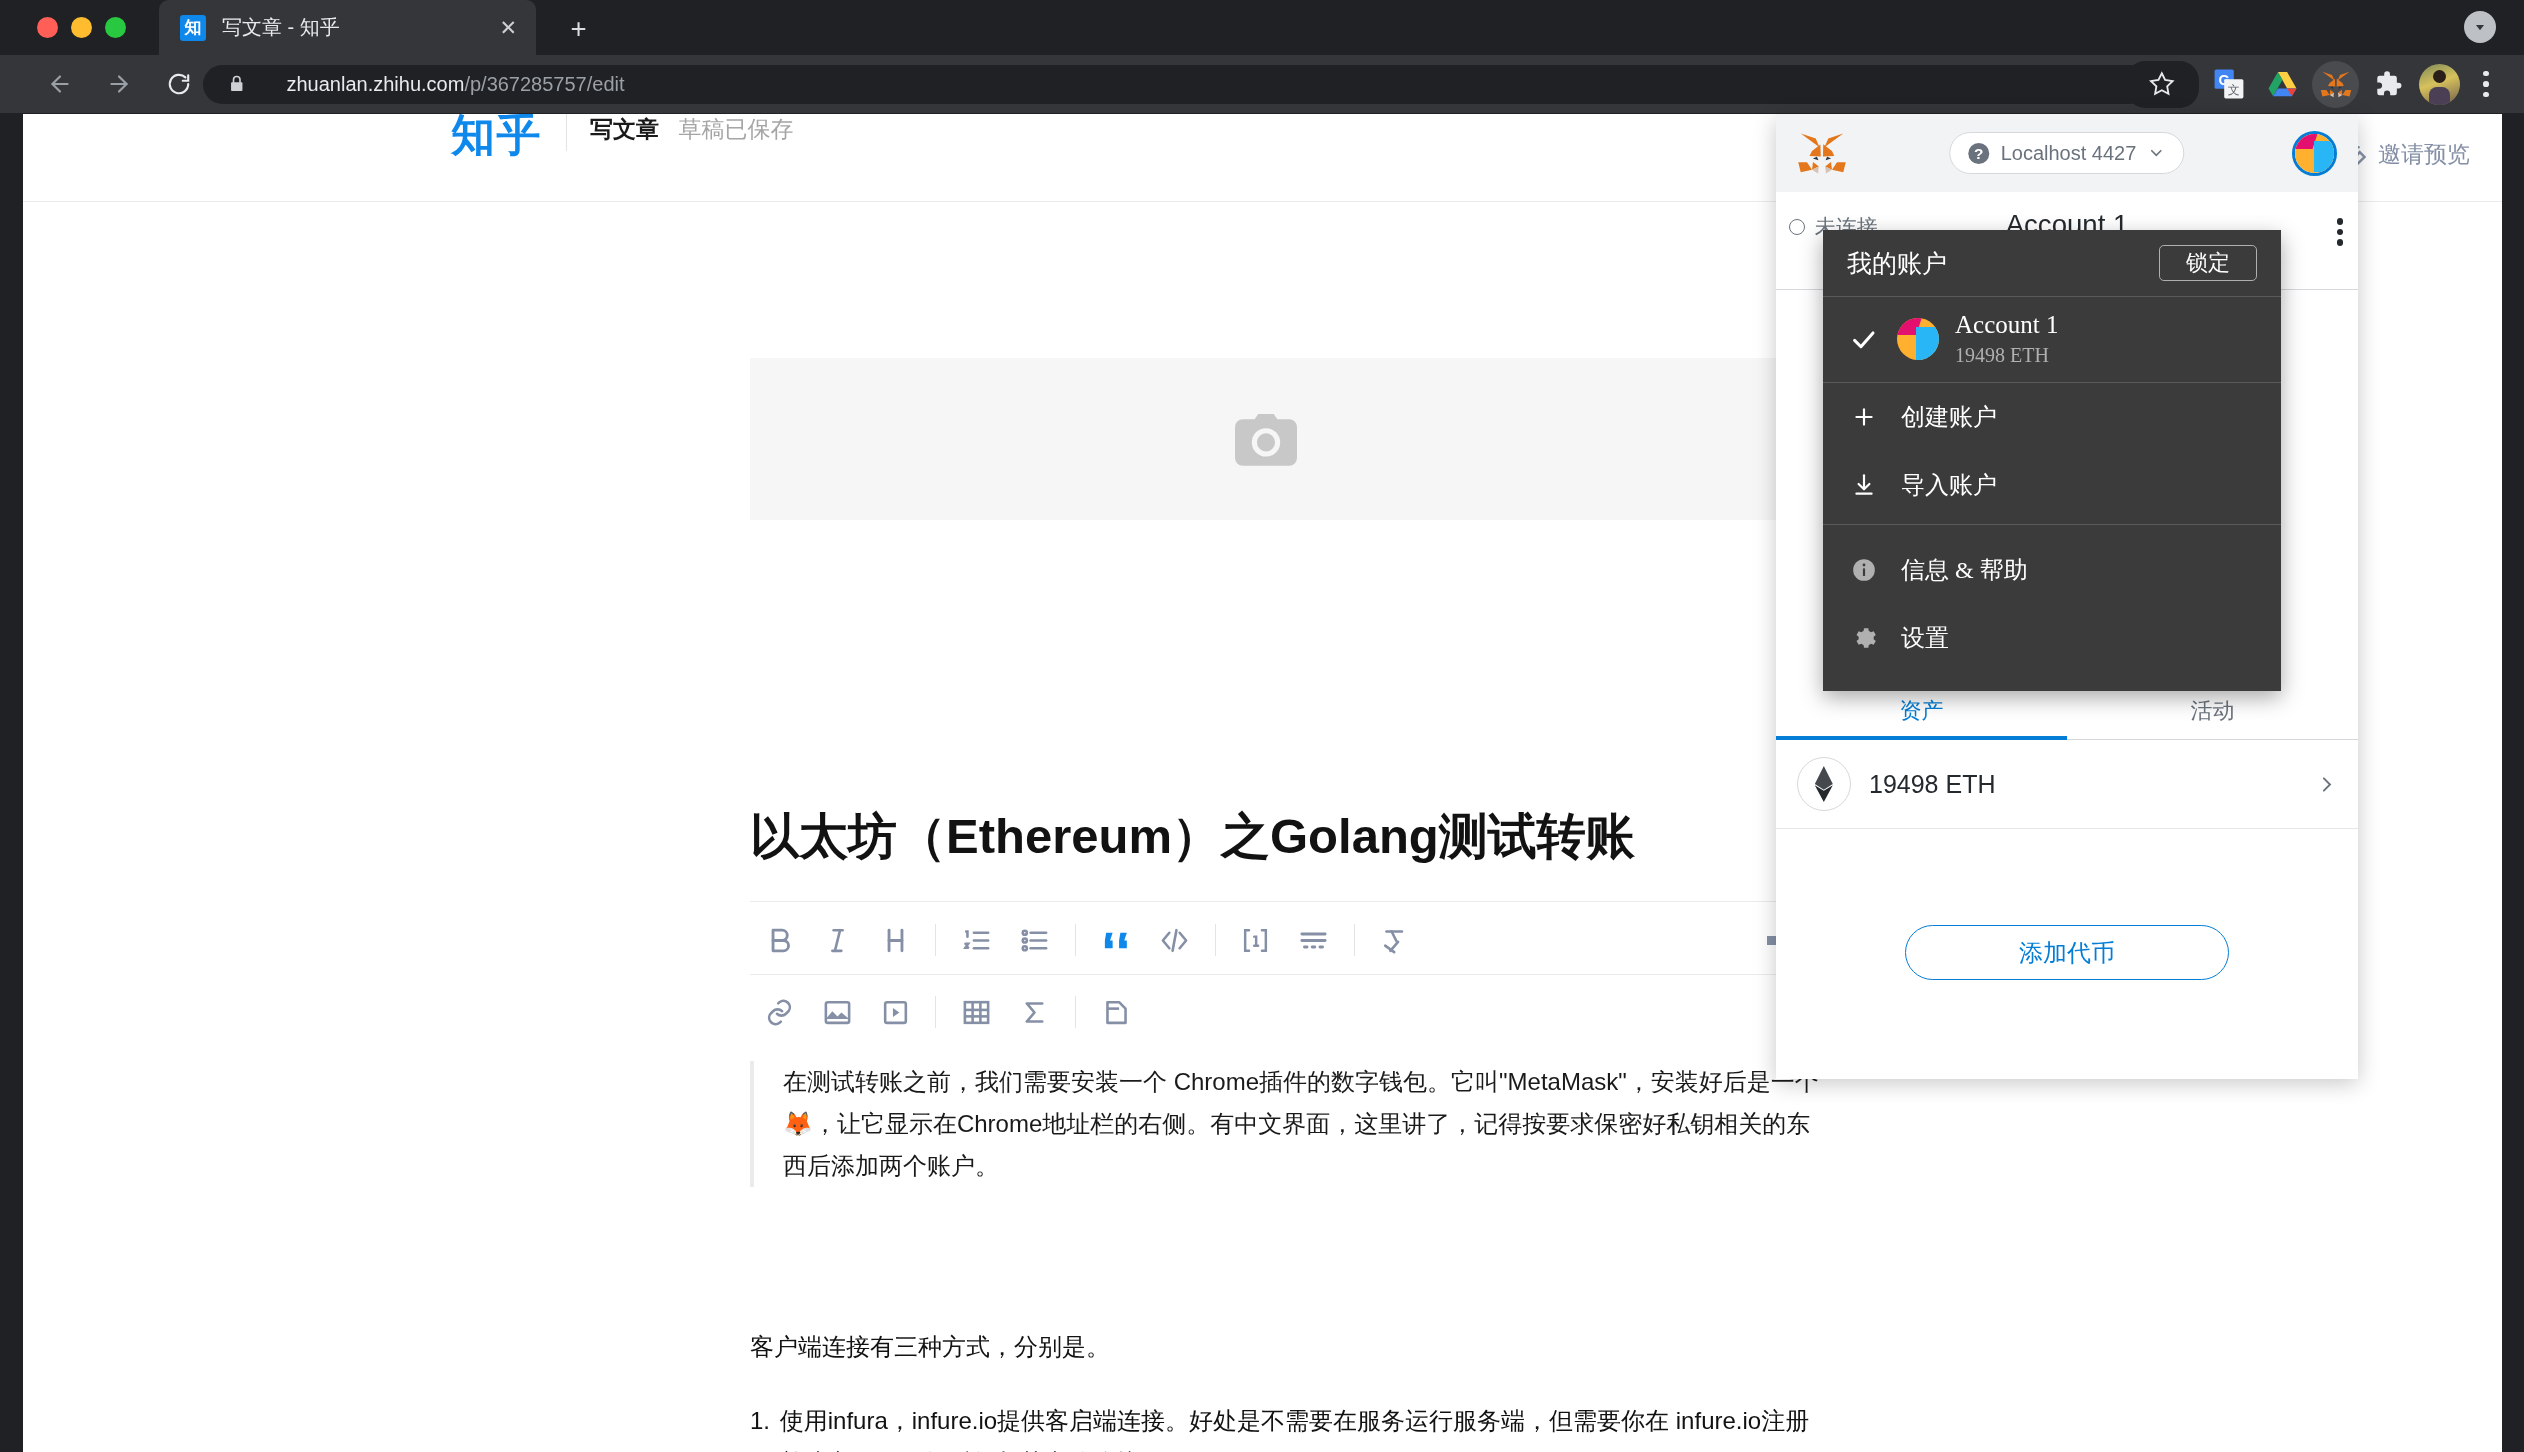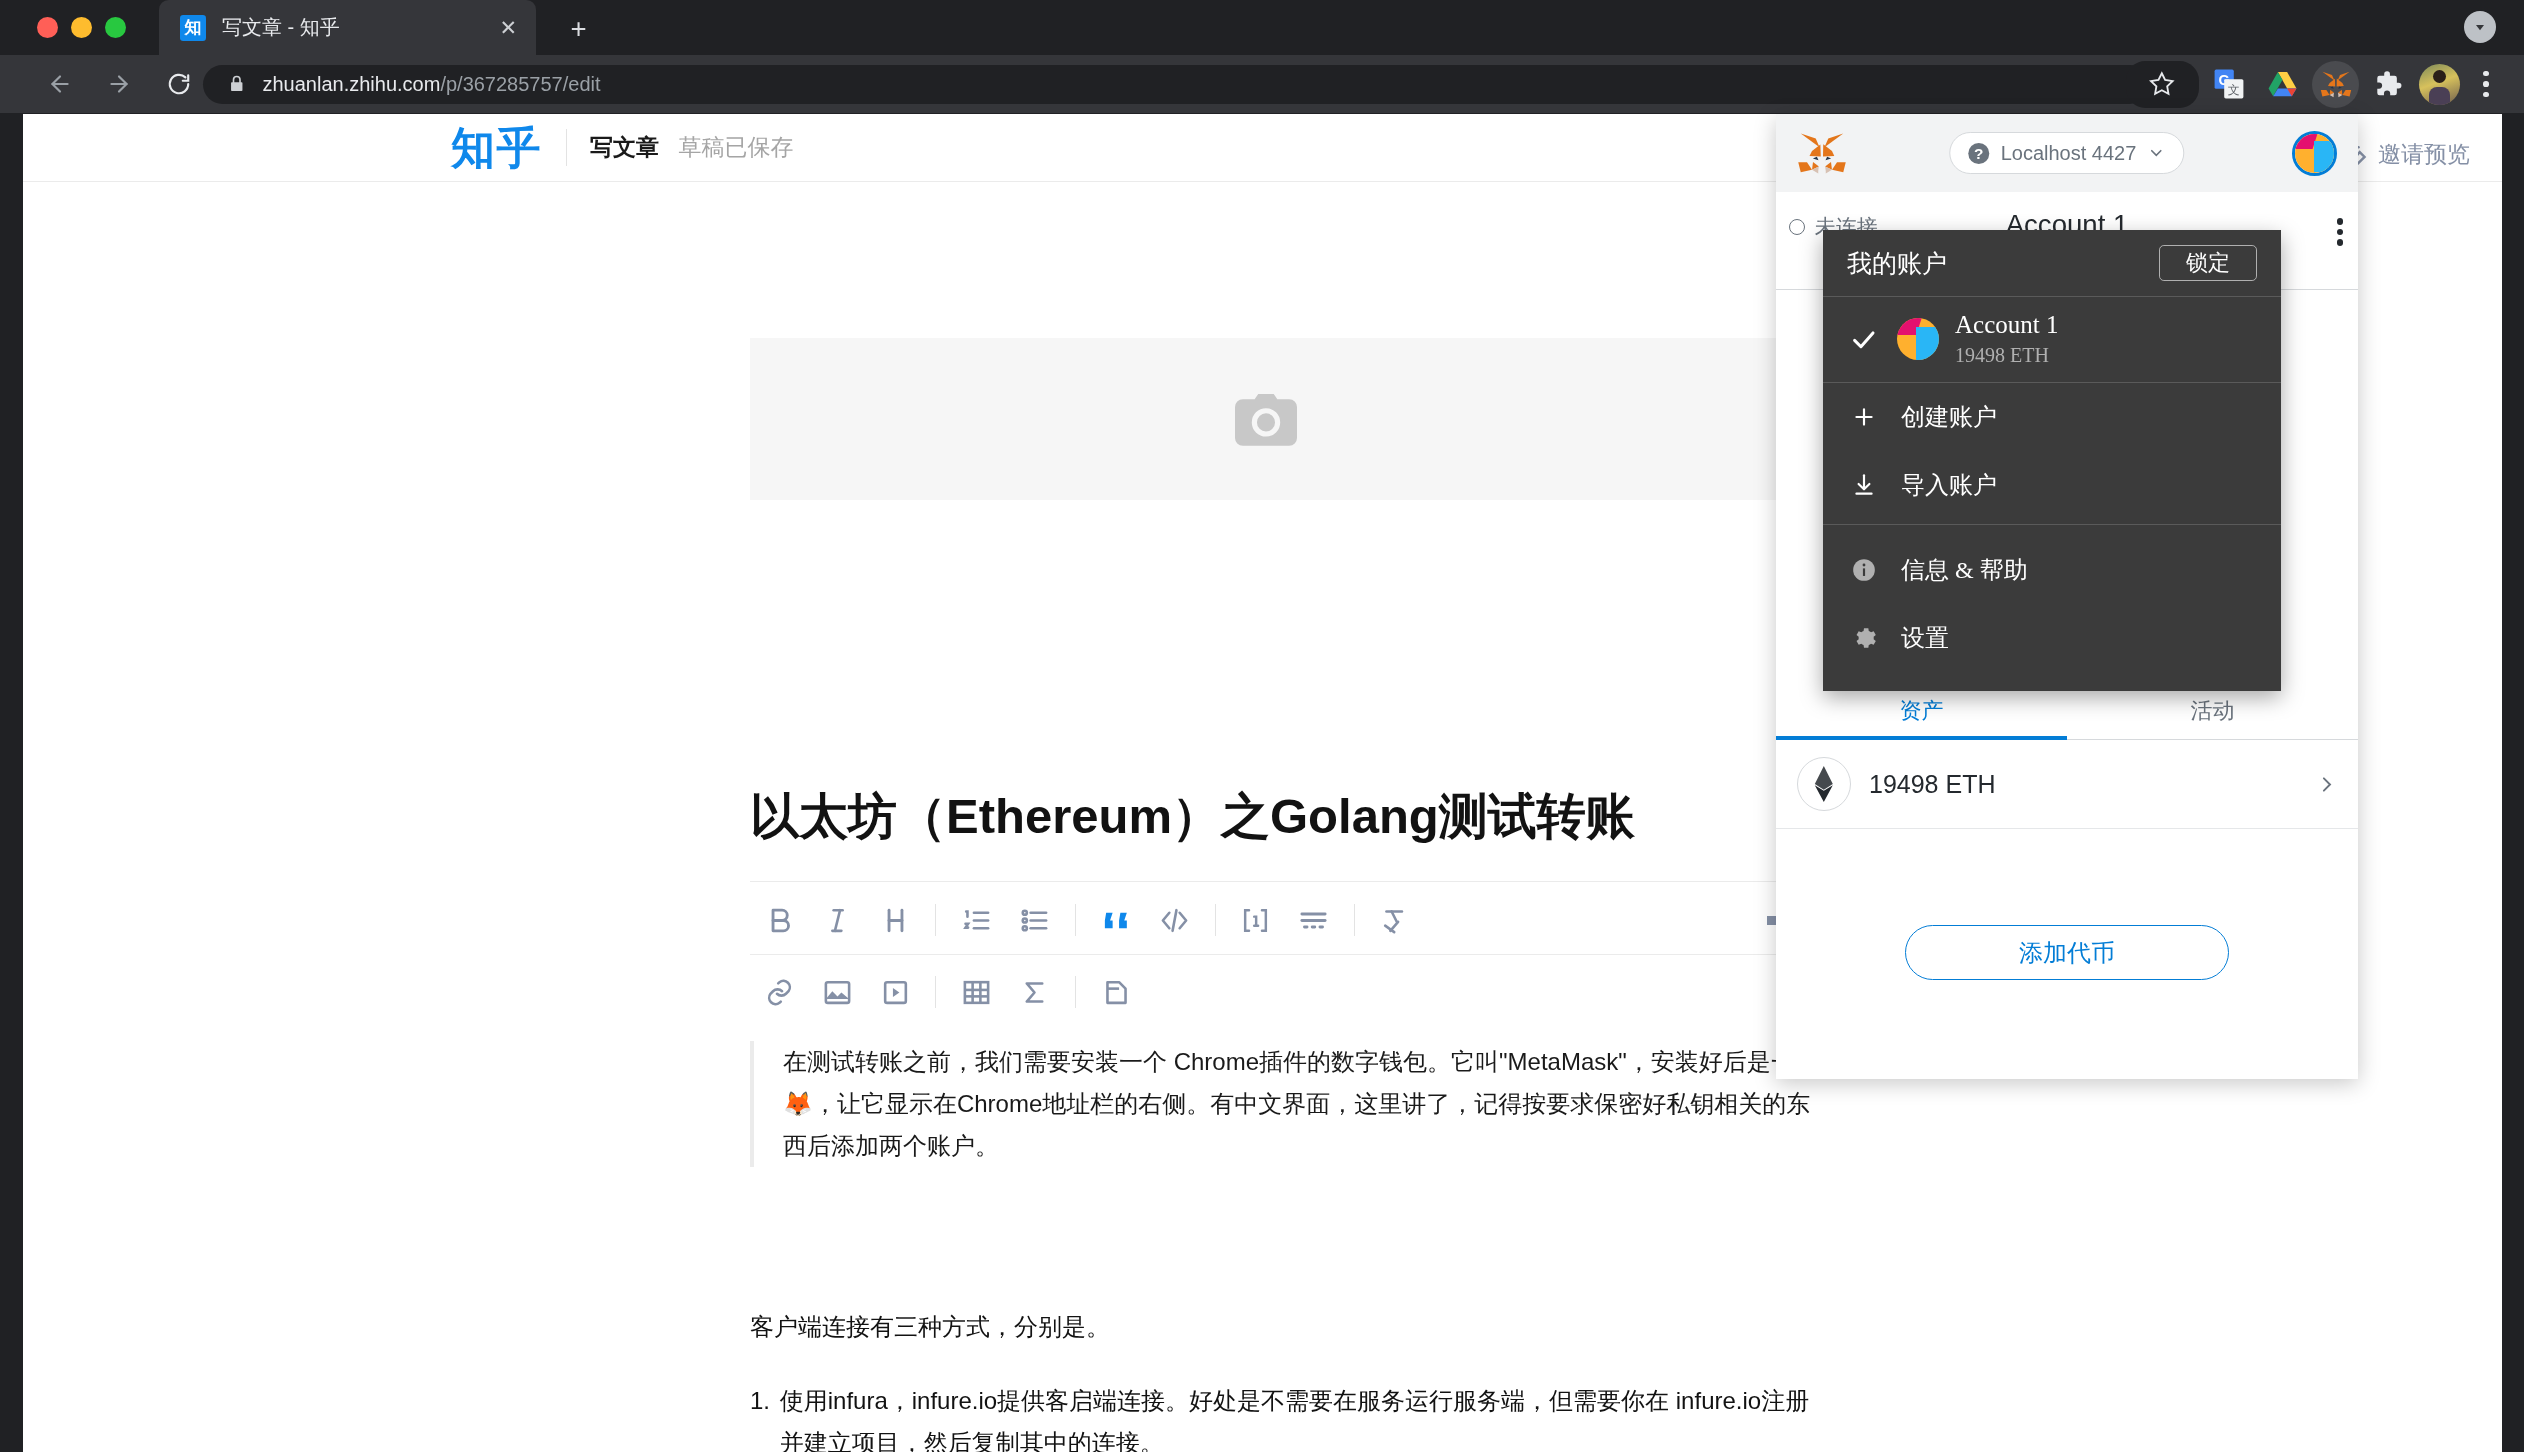--- a/index.html
+++ b/index.html
@@ -68,21 +68,21 @@
   .nav-btn {
     width: 45px; height: 45px; margin-left: 14.6px;
     display: flex; align-items: center; justify-content: center;
     color: #9aa0a6;
   }
   #nav-back { margin-left: 37px; }
   .nav-btn svg { width: 26px; height: 26px; }
   #omnibox {
     position: absolute; left: 203px; top: 9.7px; width: 1946px; height: 39px;
     background: #202124; border-radius: 19.5px;
-    display: flex; align-items: center; padding: 4px 24px;
+    display: flex; align-items: center; padding: 4px 24px; gap: 24px;
   }
   #lock-icon { width: 19.5px; height: 19.5px; flex: none; color: #cdd0d4; }
   #omnibox-url {
     margin-left: 16px; font-size: 20px; color: #e8eaed;
     white-space: nowrap; overflow: hidden;
   }
   #omnibox-url .url-dim { color: #9aa0a6; }
 
   #toolbar-actions {
     position: absolute; right: 19.5px; top: 6.5px; height: 45px;
@@ -115,23 +115,23 @@
 
   
   #page-viewport {
     position: absolute; left: 23px; top: 114px;
     width: 2479px; height: 1339px;
     background: #fff; overflow: hidden;
   }
 
   
   #zhihu-header {
-    position: relative; height: 68px; width: 100%;
+    position: relative; height: 88px; width: 100%;
     background: #fff; border-bottom: 0.8px solid #ebebeb;
-    display: flex; align-items: center;
+    display: flex; align-items: flex-start; font-family: Liberation Serif, serif;
   }
   #zhihu-logo {
     margin-left: 428px; color: #0f88eb; font-size: 44px;
     font-weight: 700; letter-spacing: 1.6px; line-height: 1;
   }
   #header-divider {
     width: 0.8px; height: 37px; background: #e3e3e3; margin: 0 23px 0 24px;
   }
   #header-writing { font-size: 23px; color: #1a1a1a; font-weight: 600; }
   #header-draft { font-size: 23px; color: #a5a5a5; margin-left: 19.5px; }

